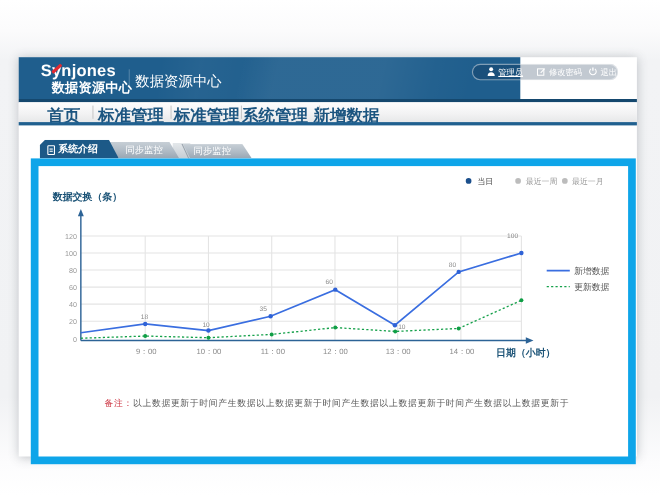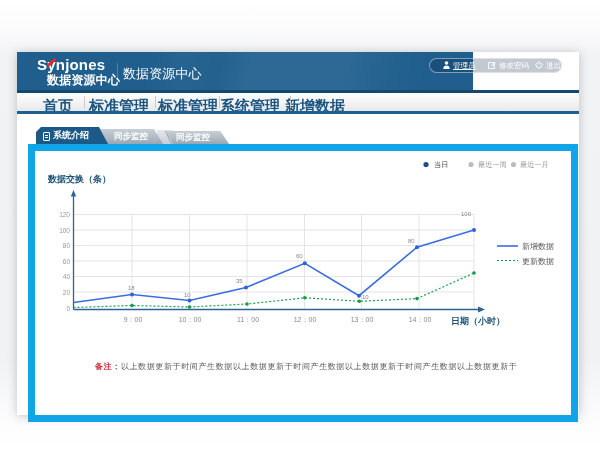--- a/index.html
+++ b/index.html
@@ -51,38 +51,38 @@
   -webkit-clip-path:polygon(0 100%, 0 5px, 5px 0, 63px 0, 100% 100%);
   clip-path:polygon(0 100%, 0 5px, 5px 0, 63px 0, 100% 100%);
   color:#fff;font-size:9px;font-weight:bold;line-height:17px;z-index:5;
 }
 .tab-active .txt{position:absolute;left:17px;top:0;text-align:right;}
 .tab-active .tic{position:absolute;left:7px;top:5px;width:5px;height:7px;border:1px solid #fff;border-radius:1px;}
 .tab-active .tic:after{content:"";position:absolute;left:1px;top:1.5px;width:3px;height:1px;background:#fff;box-shadow:0 2px 0 #fff;}
 .tab-g{
   position:absolute;height:15px;top:77px;
   background:linear-gradient(180deg,#c7cfd6 0,#b0bbc5 55%,#99a6b3 100%);
-  color:#fff;font-size:8.5px;font-weight:bold;line-height:15px;z-index:2;
+  color:#fff;font-size:8.5px;font-weight:normal;line-height:15px;z-index:2;
 }
 .tab2{left:83px;width:63px;-webkit-clip-path:polygon(0 0, 54px 0, 63px 100%, 0 100%);clip-path:polygon(0 0, 54px 0, 63px 100%, 0 100%);}
 .tab2 .txt{position:absolute;left:14px;}
 .tab3{left:146px;width:66px;top:78.5px;height:13.5px;line-height:13px;
   -webkit-clip-path:polygon(3px 0, 57px 0, 66px 100%, 10px 100%);clip-path:polygon(3px 0, 57px 0, 66px 100%, 10px 100%);}
 .tab3 .txt{position:absolute;left:13px;}
 .tabback{position:absolute;left:140px;top:78px;width:16px;height:14px;z-index:1;
   background:linear-gradient(180deg,#e4e8eb 0,#c6cdd4 100%);}
 .tabslash{position:absolute;left:147.5px;top:78.5px;width:1.3px;height:13.5px;z-index:3;
   transform:skewX(25deg);transform-origin:top left;background:#97a1ab;}
 
 .panel{
   position:absolute;left:11px;top:92px;width:536px;height:264px;
   border:7px solid #0ea5e9;background:#fff;z-index:4;
 }
 .note{position:absolute;left:28px;top:210px;font-size:8px;letter-spacing:0.62px;color:#5a5a5a;white-space:nowrap;}
-.note b{color:#cc3340;font-weight:bold;padding-left:32px;}
+.note b{color:#cc3340;font-weight:normal;padding-left:32px;}
 </style>
 </head>
 <body>
 <div class="window">
   <div class="header">
     <div class="logo">
       <div class="en">S<span class="yred">y</span>njones</div>
       <div class="cn">数据资源中心</div>
     </div>
     <div class="hdiv"></div>

